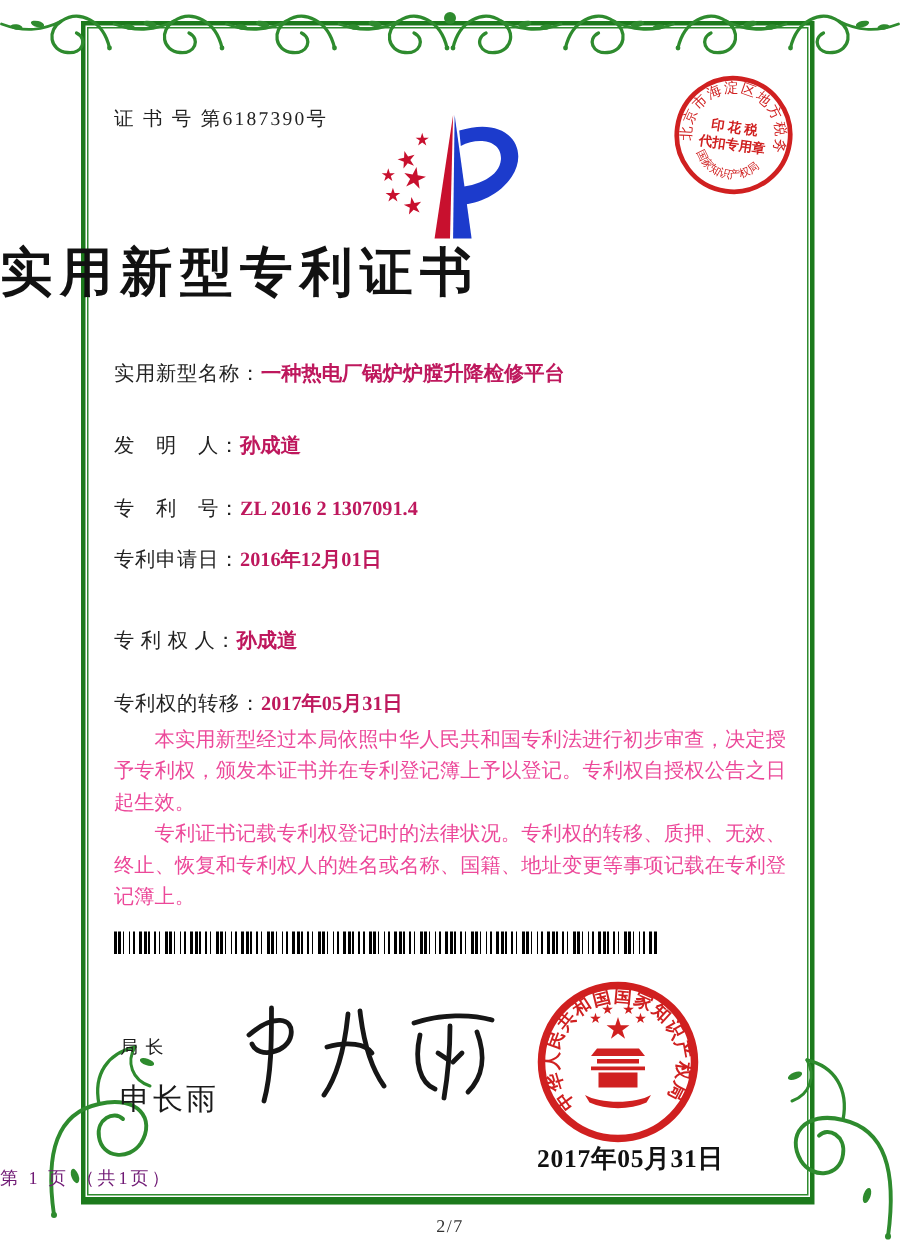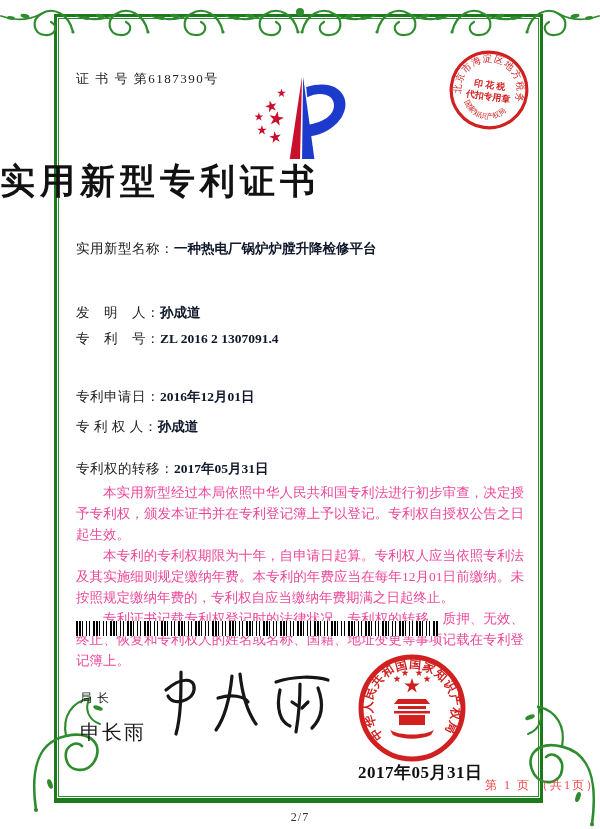--- a/index.html
+++ b/index.html
@@ -19,40 +19,40 @@
 
   .logo{position:absolute;left:228px;top:72px;}
 
   .title{position:absolute;left:0;right:0;top:158px;margin:0;
          font-size:35px;font-weight:700;letter-spacing:5px;color:#111;}
 
   .tax-seal{position:absolute;left:447px;top:48px;transform:rotate(8deg);}
 
   .frow{position:absolute;left:76px;font-size:13.5px;white-space:nowrap;color:#222;}
   .flabel{letter-spacing:0.5px;}
-  .fvalue{font-weight:700;color:#0f172a;}
+  .fvalue{font-weight:700;color:#be185d;}
 
   .body-text{position:absolute;left:76px;top:482px;width:448px;font-size:13.5px;
              line-height:21px;text-align:justify;color:#ec4899;}
   .body-text p{margin:0;text-indent:2em;}
 
   .barcode{position:absolute;left:76px;top:621px;width:362px;height:15px;
            background:repeating-linear-gradient(90deg,#000 0 2px,#fff 2px 3px,#000 3px 5px,
            #fff 5px 6px,#000 6px 7px,#fff 7px 10px,#000 10px 11px,#fff 11px 13px,#000 13px 14px,#fff 14px 17px);}
 
   .director-title{position:absolute;left:80px;top:690px;font-size:12px;letter-spacing:5px;}
   .director-name{position:absolute;left:80px;top:719px;font-size:20px;letter-spacing:2px;}
   .signature{position:absolute;left:148px;top:664px;}
 
   .office-seal{position:absolute;left:356px;top:652px;}
   .issue-date{position:absolute;left:358px;top:761px;font-size:17px;font-weight:600;
               letter-spacing:0.5px;color:#111;z-index:5;}
 
-  .footer-page{position:absolute;left:0;right:0;top:777px;text-align:right;
-               color:#ef4444;font-size:12px;letter-spacing:2px;}
+  .footer-page{position:absolute;left:0;right:0;top:777px;text-align:left;
+               color:#701a75;font-size:12px;letter-spacing:2px;}
   .footer-index{position:absolute;left:0;right:0;top:794px;text-align:center;
                 color:#333;font-size:12px;letter-spacing:1px;z-index:6;margin-top:16px;}
 
   .seal-ring-text{fill:#d02020;font-family:"Liberation Serif","DejaVu Serif",serif;}
 </style>
 </head>
 <body>
 
 <div class="page">
 
@@ -132,39 +132,38 @@
     </text>
     <text x="40" y="38" text-anchor="middle" font-size="8.5" class="seal-ring-text" font-weight="bold">印 花 税</text>
     <text x="40" y="49" text-anchor="middle" font-size="8.5" class="seal-ring-text" font-weight="bold">代扣专用章</text>
   </svg>
 
   <h1 class="title">实用新型专利证书</h1>
 
   <div class="frow" style="top:240px">
     <span class="flabel">实用新型名称：</span><span class="fvalue">一种热电厂锅炉炉膛升降检修平台</span>
   </div>
-  <div class="frow" style="top:304px">
+  <div class="frow" style="top:288px">
     <span class="flabel">发　明　人：</span><span class="fvalue">孙成道</span>
   </div>
   <div class="frow" style="top:330px">
     <span class="flabel">专　利　号：</span><span class="fvalue">ZL 2016 2 1307091.4</span>
   </div>
-  <div class="frow" style="top:388px">
+  <div class="frow" style="top:364px">
     <span class="flabel">专利申请日：</span><span class="fvalue">2016年12月01日</span>
   </div>
   <div class="frow" style="top:418px">
     <span class="flabel">专 利 权 人：</span><span class="fvalue">孙成道</span>
   </div>
   <div class="frow" style="top:460px">
     <span class="flabel">专利权的转移：</span><span class="fvalue">2017年05月31日</span>
   </div>
 
   <div class="body-text">
     <p>本实用新型经过本局依照中华人民共和国专利法进行初步审查，决定授予专利权，颁发本证书并在专利登记簿上予以登记。专利权自授权公告之日起生效。</p>
-    <p>本专利的专利权期限为十年，自申请日起算。专利权人应当依照专利法及其实施细则规定缴纳年费。本专利的年费应当在每年12月01日前缴纳。未按照规定缴纳年费的，专利权自应当缴纳年费期满之日起终止。</p>
     <p>专利证书记载专利权登记时的法律状况。专利权的转移、质押、无效、终止、恢复和专利权人的姓名或名称、国籍、地址变更等事项记载在专利登记簿上。</p>
   </div>
 
   <div class="barcode"></div>
 
   <div class="director-title">局长</div>
   <div class="director-name">申长雨</div>
 
   <svg class="signature" width="210" height="80" viewBox="0 0 210 80">
     <g fill="none" stroke="#161616" stroke-width="3.2" stroke-linecap="round">

